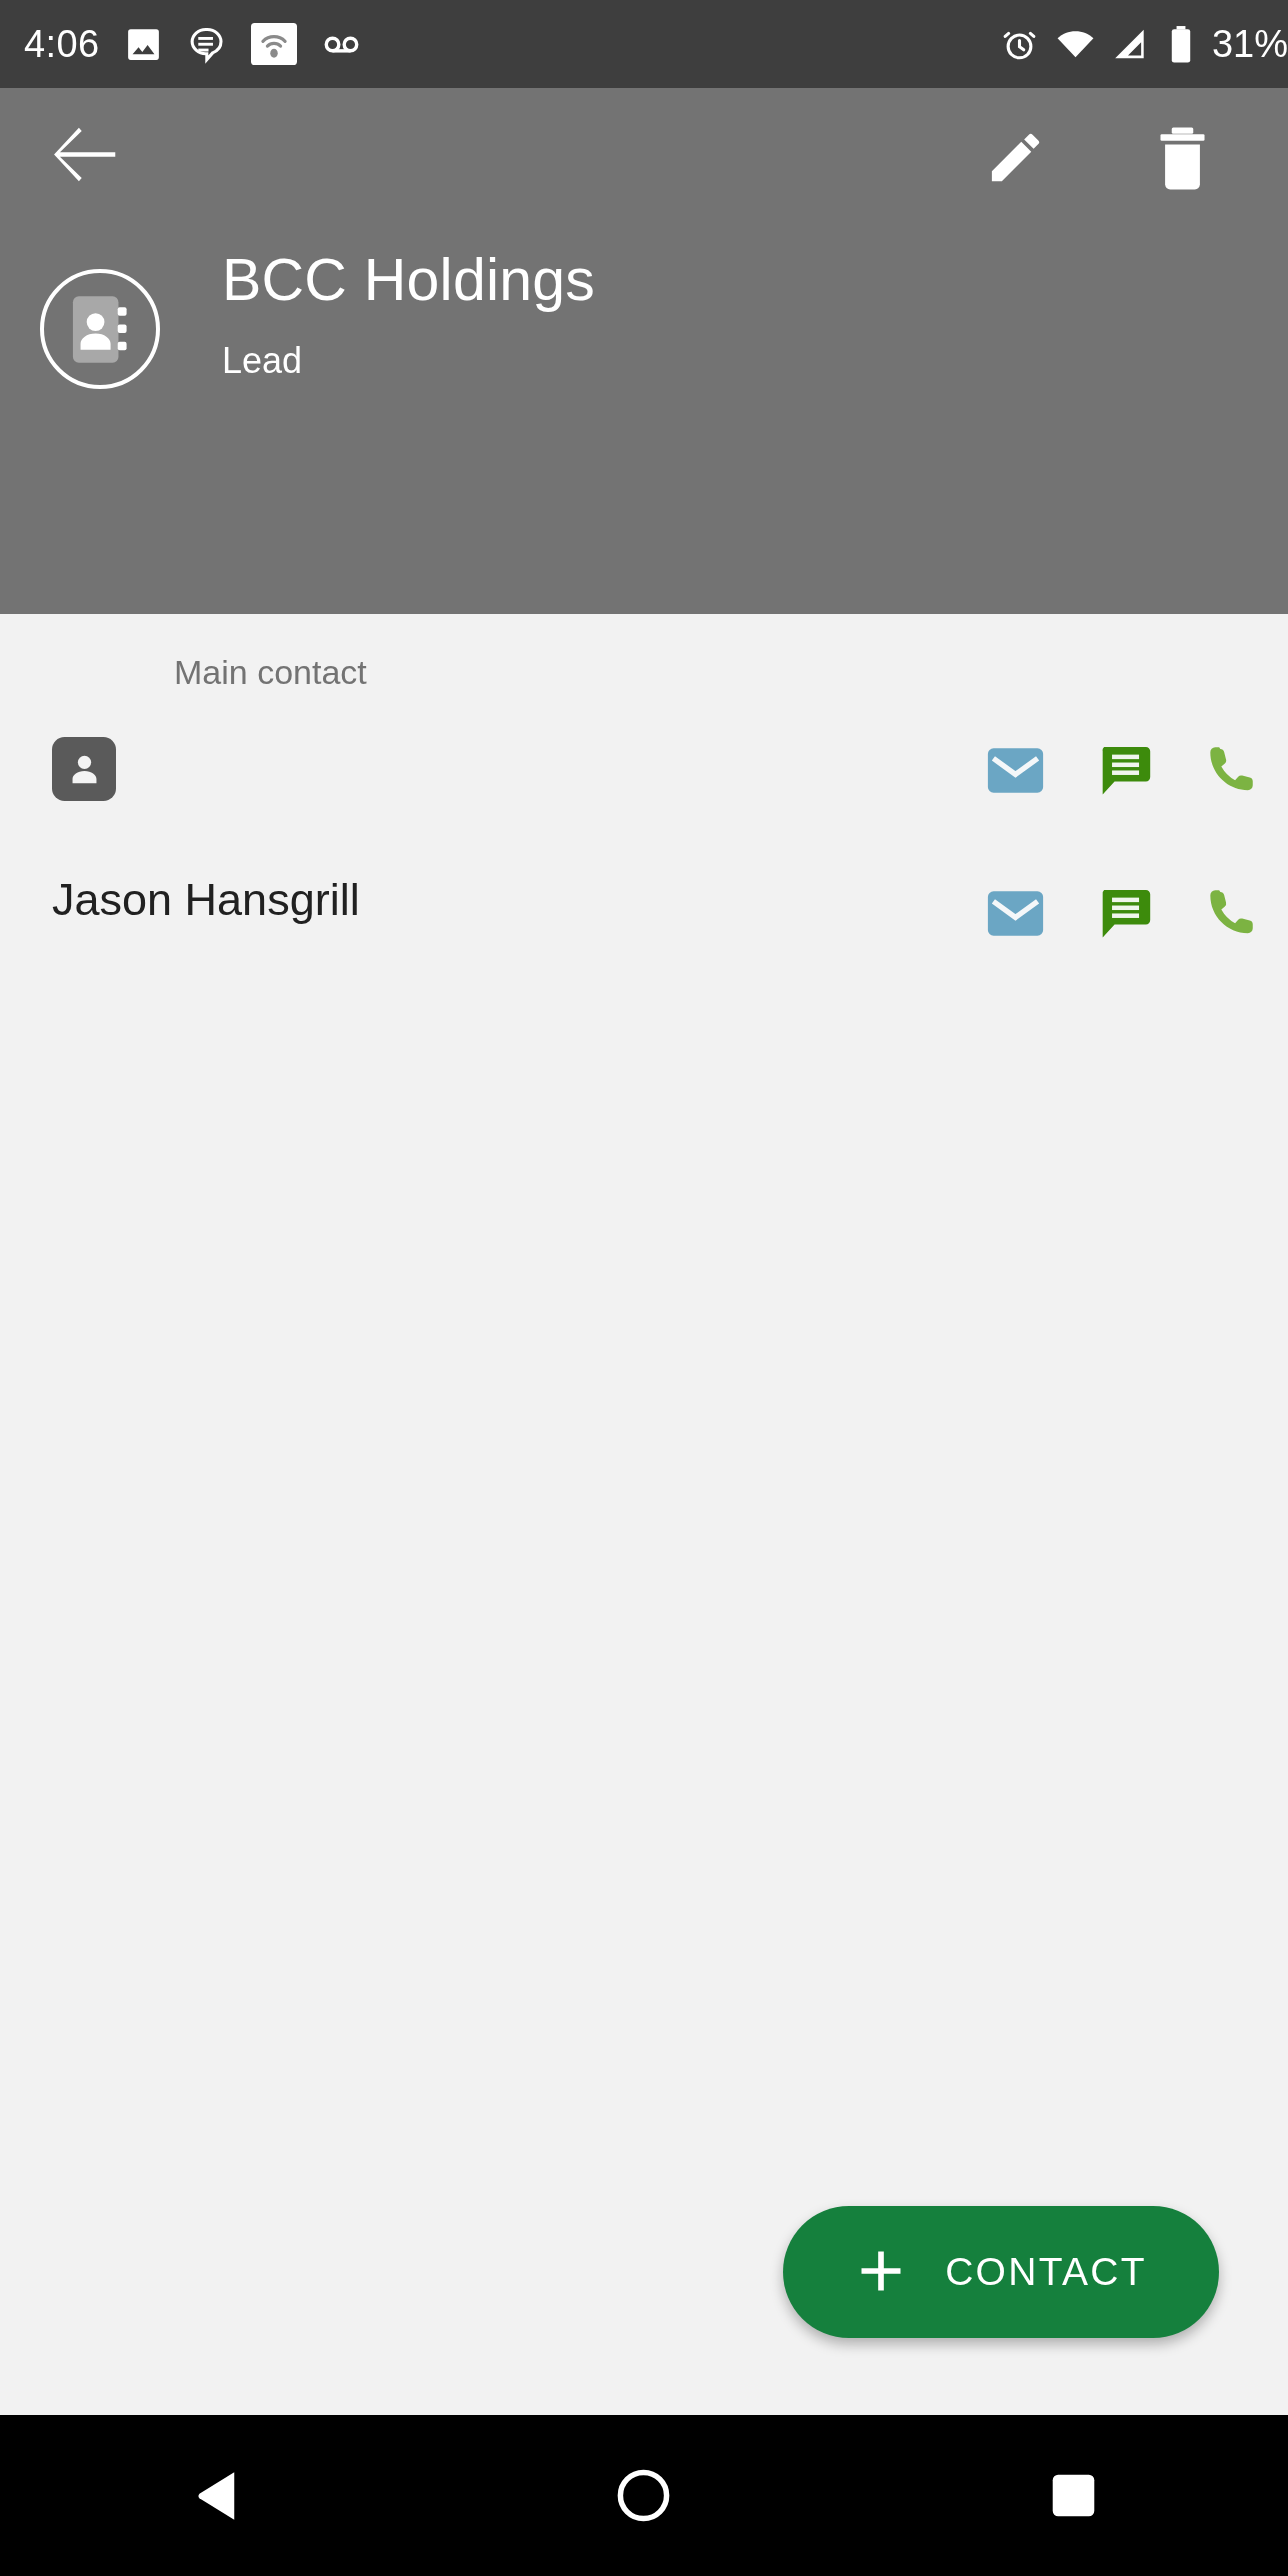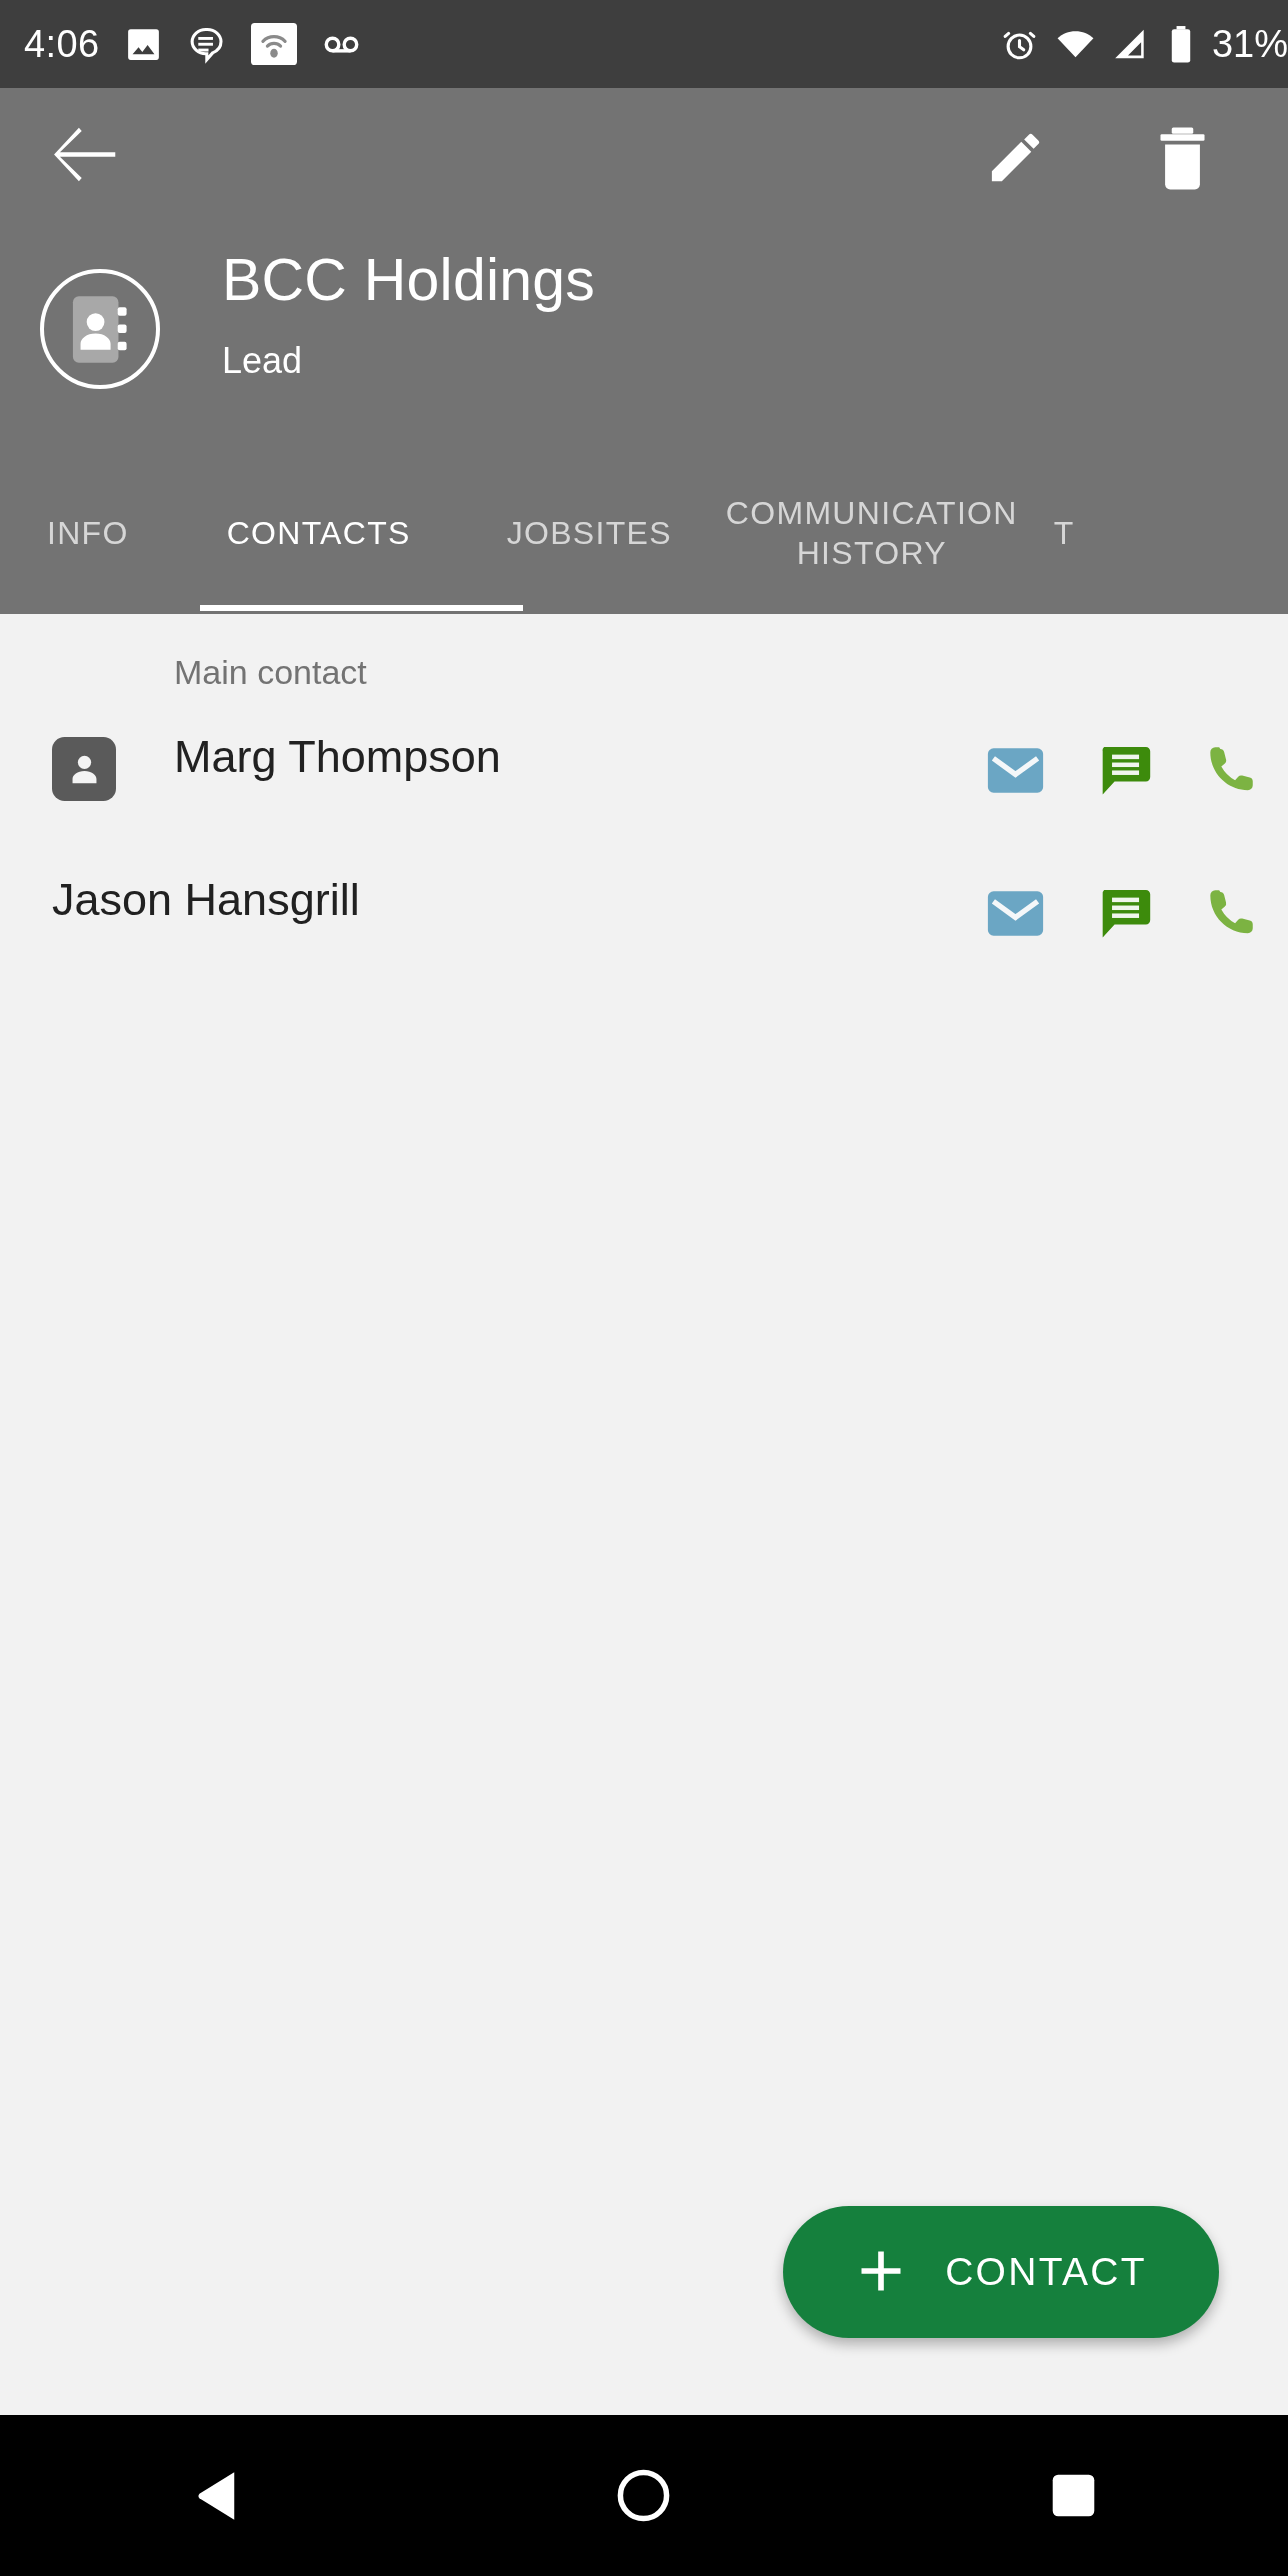--- a/index.html
+++ b/index.html
@@ -206,42 +206,33 @@
           <rect x="20.2" y="13" width="3.6" height="3.4" rx="0.8" fill="#fff"></rect>
           <rect x="20.2" y="20" width="3.6" height="3.4" rx="0.8" fill="#fff"></rect>
           <circle cx="11.2" cy="12" r="3.6" fill="#fff"></circle>
           <path fill="#fff" d="M11.2 16.6c-3.6 0-6.1 2-6.1 4.2v2.4h12.2v-2.4c0-2.2-2.5-4.2-6.1-4.2z"></path>
         </svg>
       </div>
       <div class="ab-title">BCC Holdings</div>
       <div class="ab-sub">Lead</div>
     </div>
 
-    <div class="tabs">
-      <div class="tab" style="padding-left:47px;padding-right:50px;">INFO</div>
-      <div class="tab active" style="padding-left:48px;padding-right:48px;">CONTACTS</div>
-      <div class="tab" style="padding-left:48px;padding-right:48px;">JOBSITES</div>
-      <div class="tab" style="width:304px;padding:0 9px;white-space:normal;">COMMUNICATION HISTORY</div>
-      <div class="tab" style="padding-left:30px;padding-right:0;">T</div>
-      <div class="tab-indicator"></div>
-    </div>
   </div>
 
   <div class="content">
 
     <div class="section-label">Main contact</div>
 
     <div class="contact-row row-1">
       <div class="row-avatar">
         <svg width="41" height="41" viewBox="0 0 24 24">
           <circle cx="12" cy="8.4" r="3.9" fill="#F4F4F4"></circle>
           <path fill="#F4F4F4" d="M12 13.4c-4.1 0-7 2.3-7 4.8v2.4h14v-2.4c0-2.5-2.9-4.8-7-4.8z"></path>
         </svg>
       </div>
-      <div class="row-name indented">Marg Thompson</div>
       <div class="row-actions">
         <div class="act">
           <svg width="57" height="47" viewBox="0 0 32 26">
             <rect x="0.5" y="0.5" width="31" height="25" rx="3.2" fill="#6BA6C4"></rect>
             <path fill="none" stroke="#F4F7F9" stroke-width="3" d="M3.6 6.2 16 15.2 28.4 6.2"></path>
           </svg>
         </div>
         <div class="act">
           <svg width="54" height="54" viewBox="0 0 30 30">
             <path fill="#3D8B0C" d="M3.4 1.6h23.2a2.4 2.4 0 0 1 2.4 2.4v14.4a2.4 2.4 0 0 1-2.4 2.4H9.2L2.6 28V4a2.4 2.4 0 0 1 .8-2.4z"></path>

